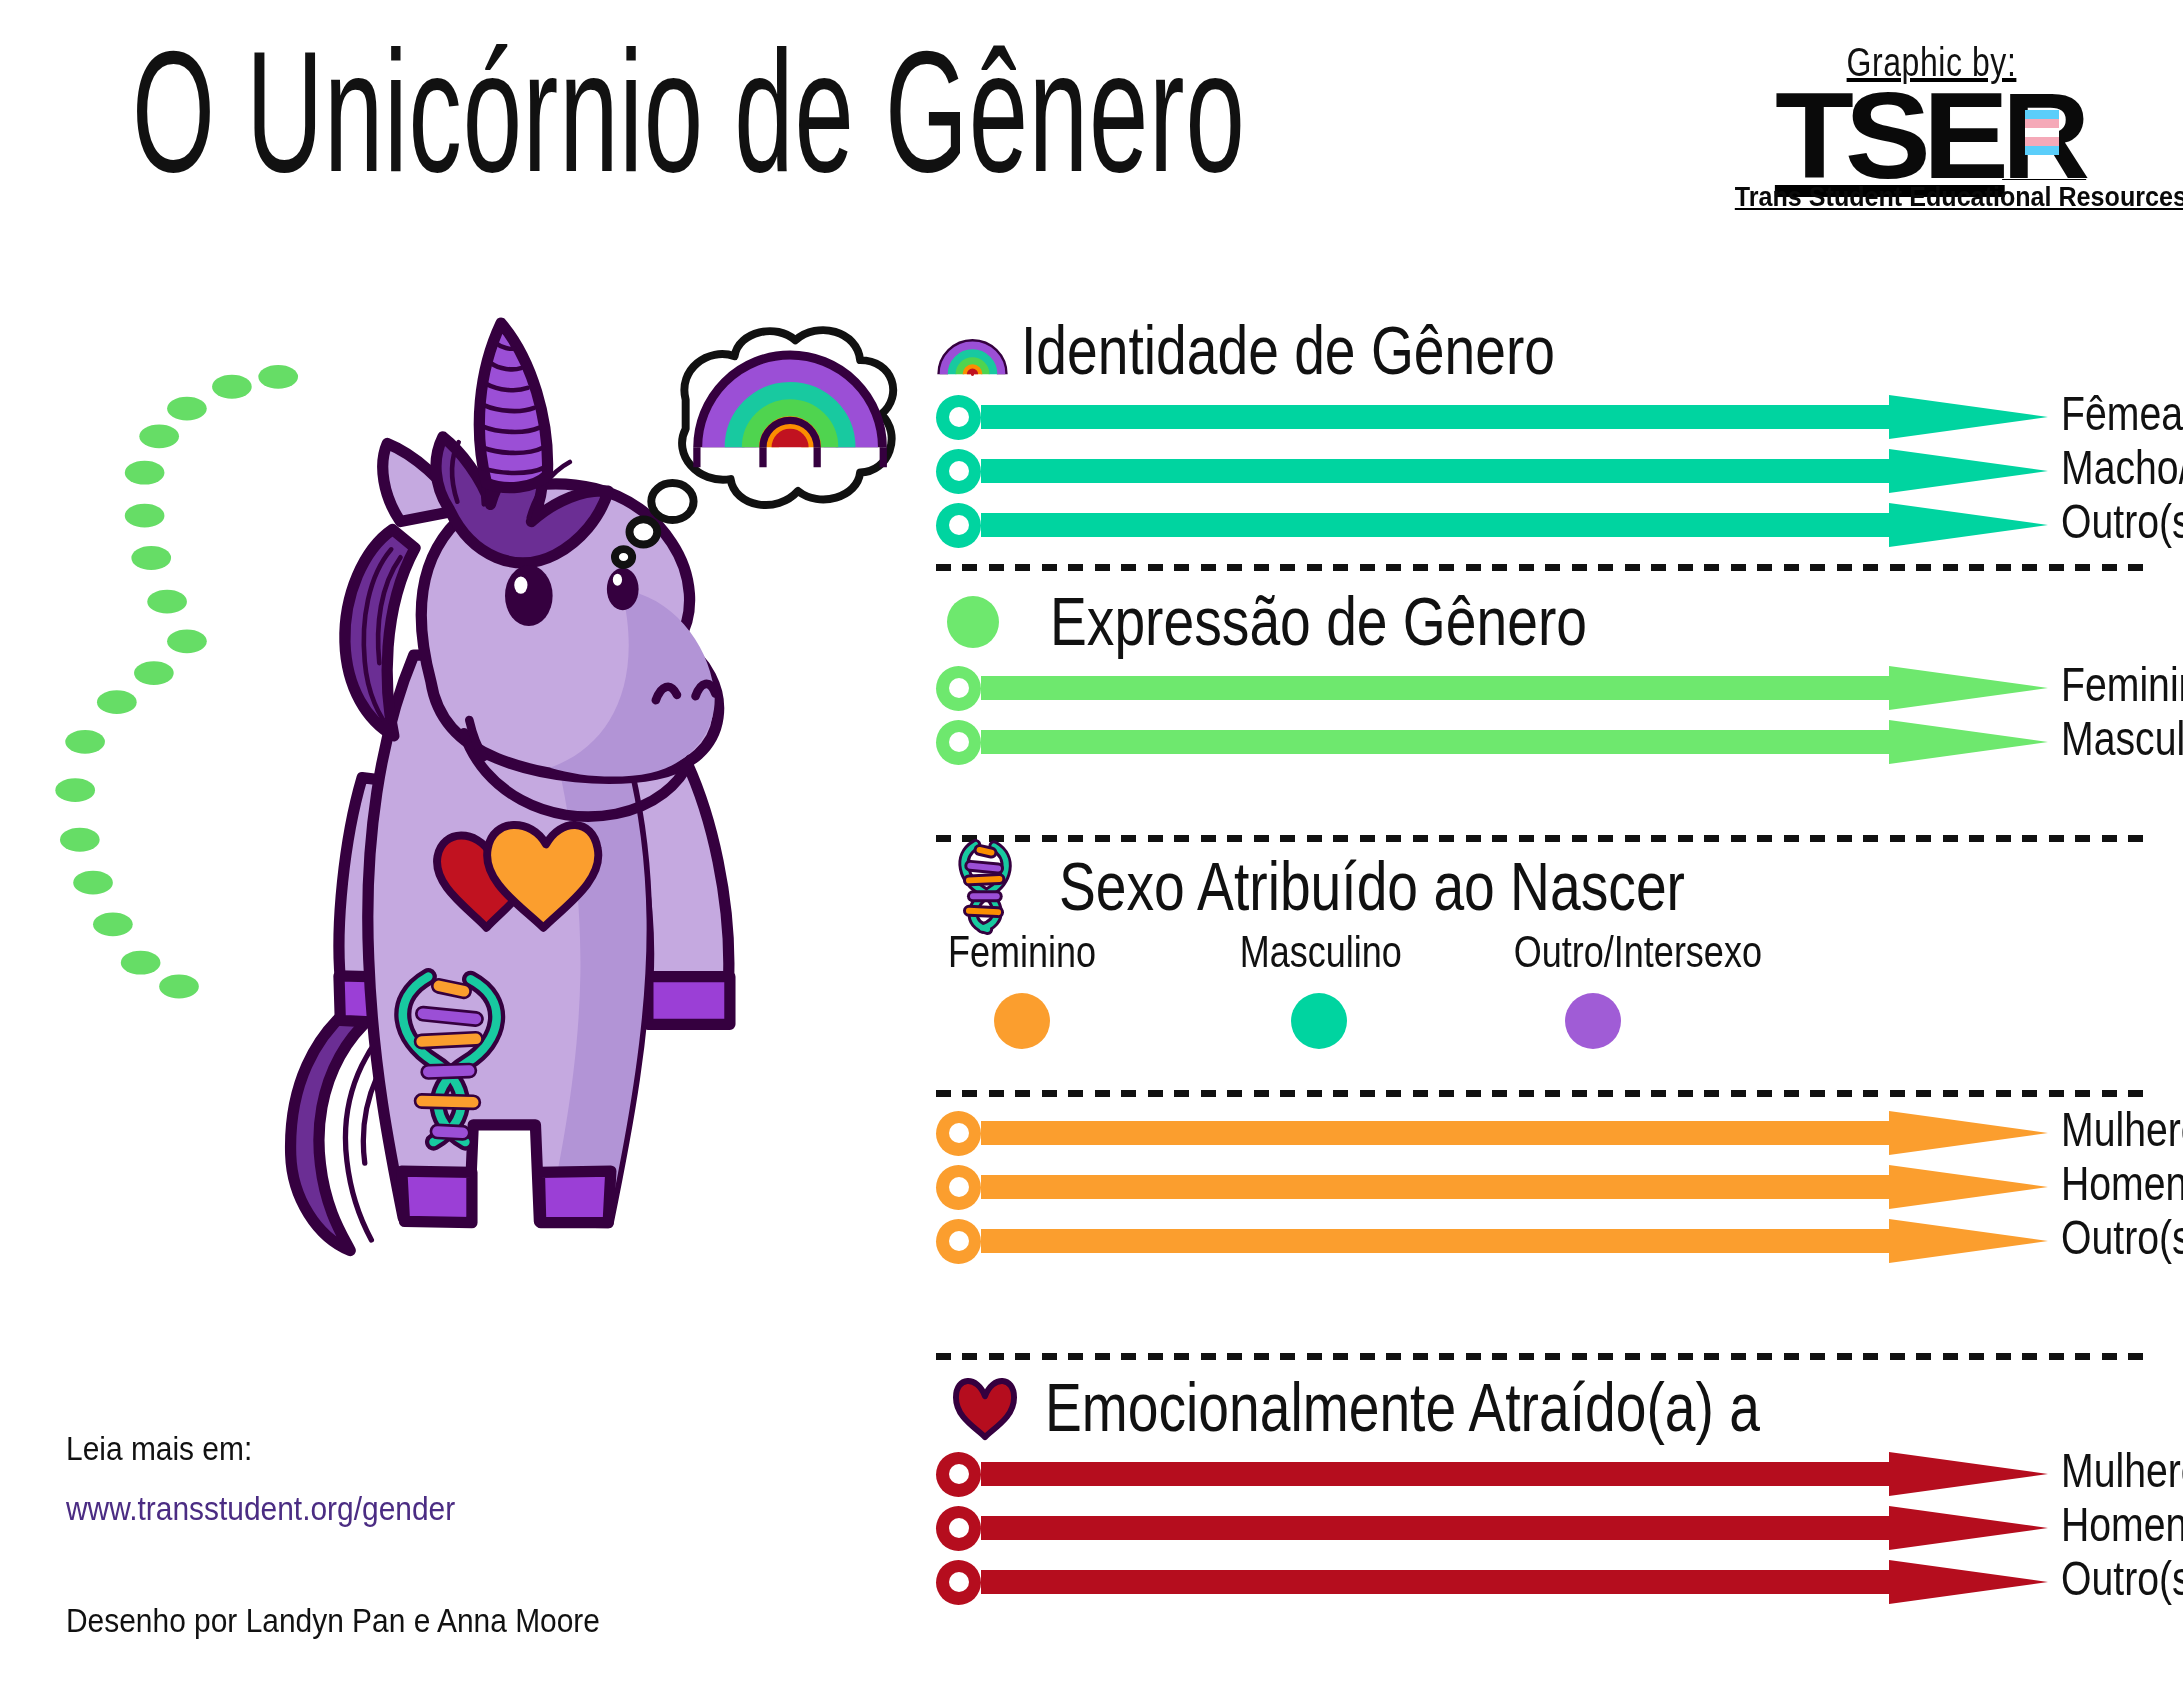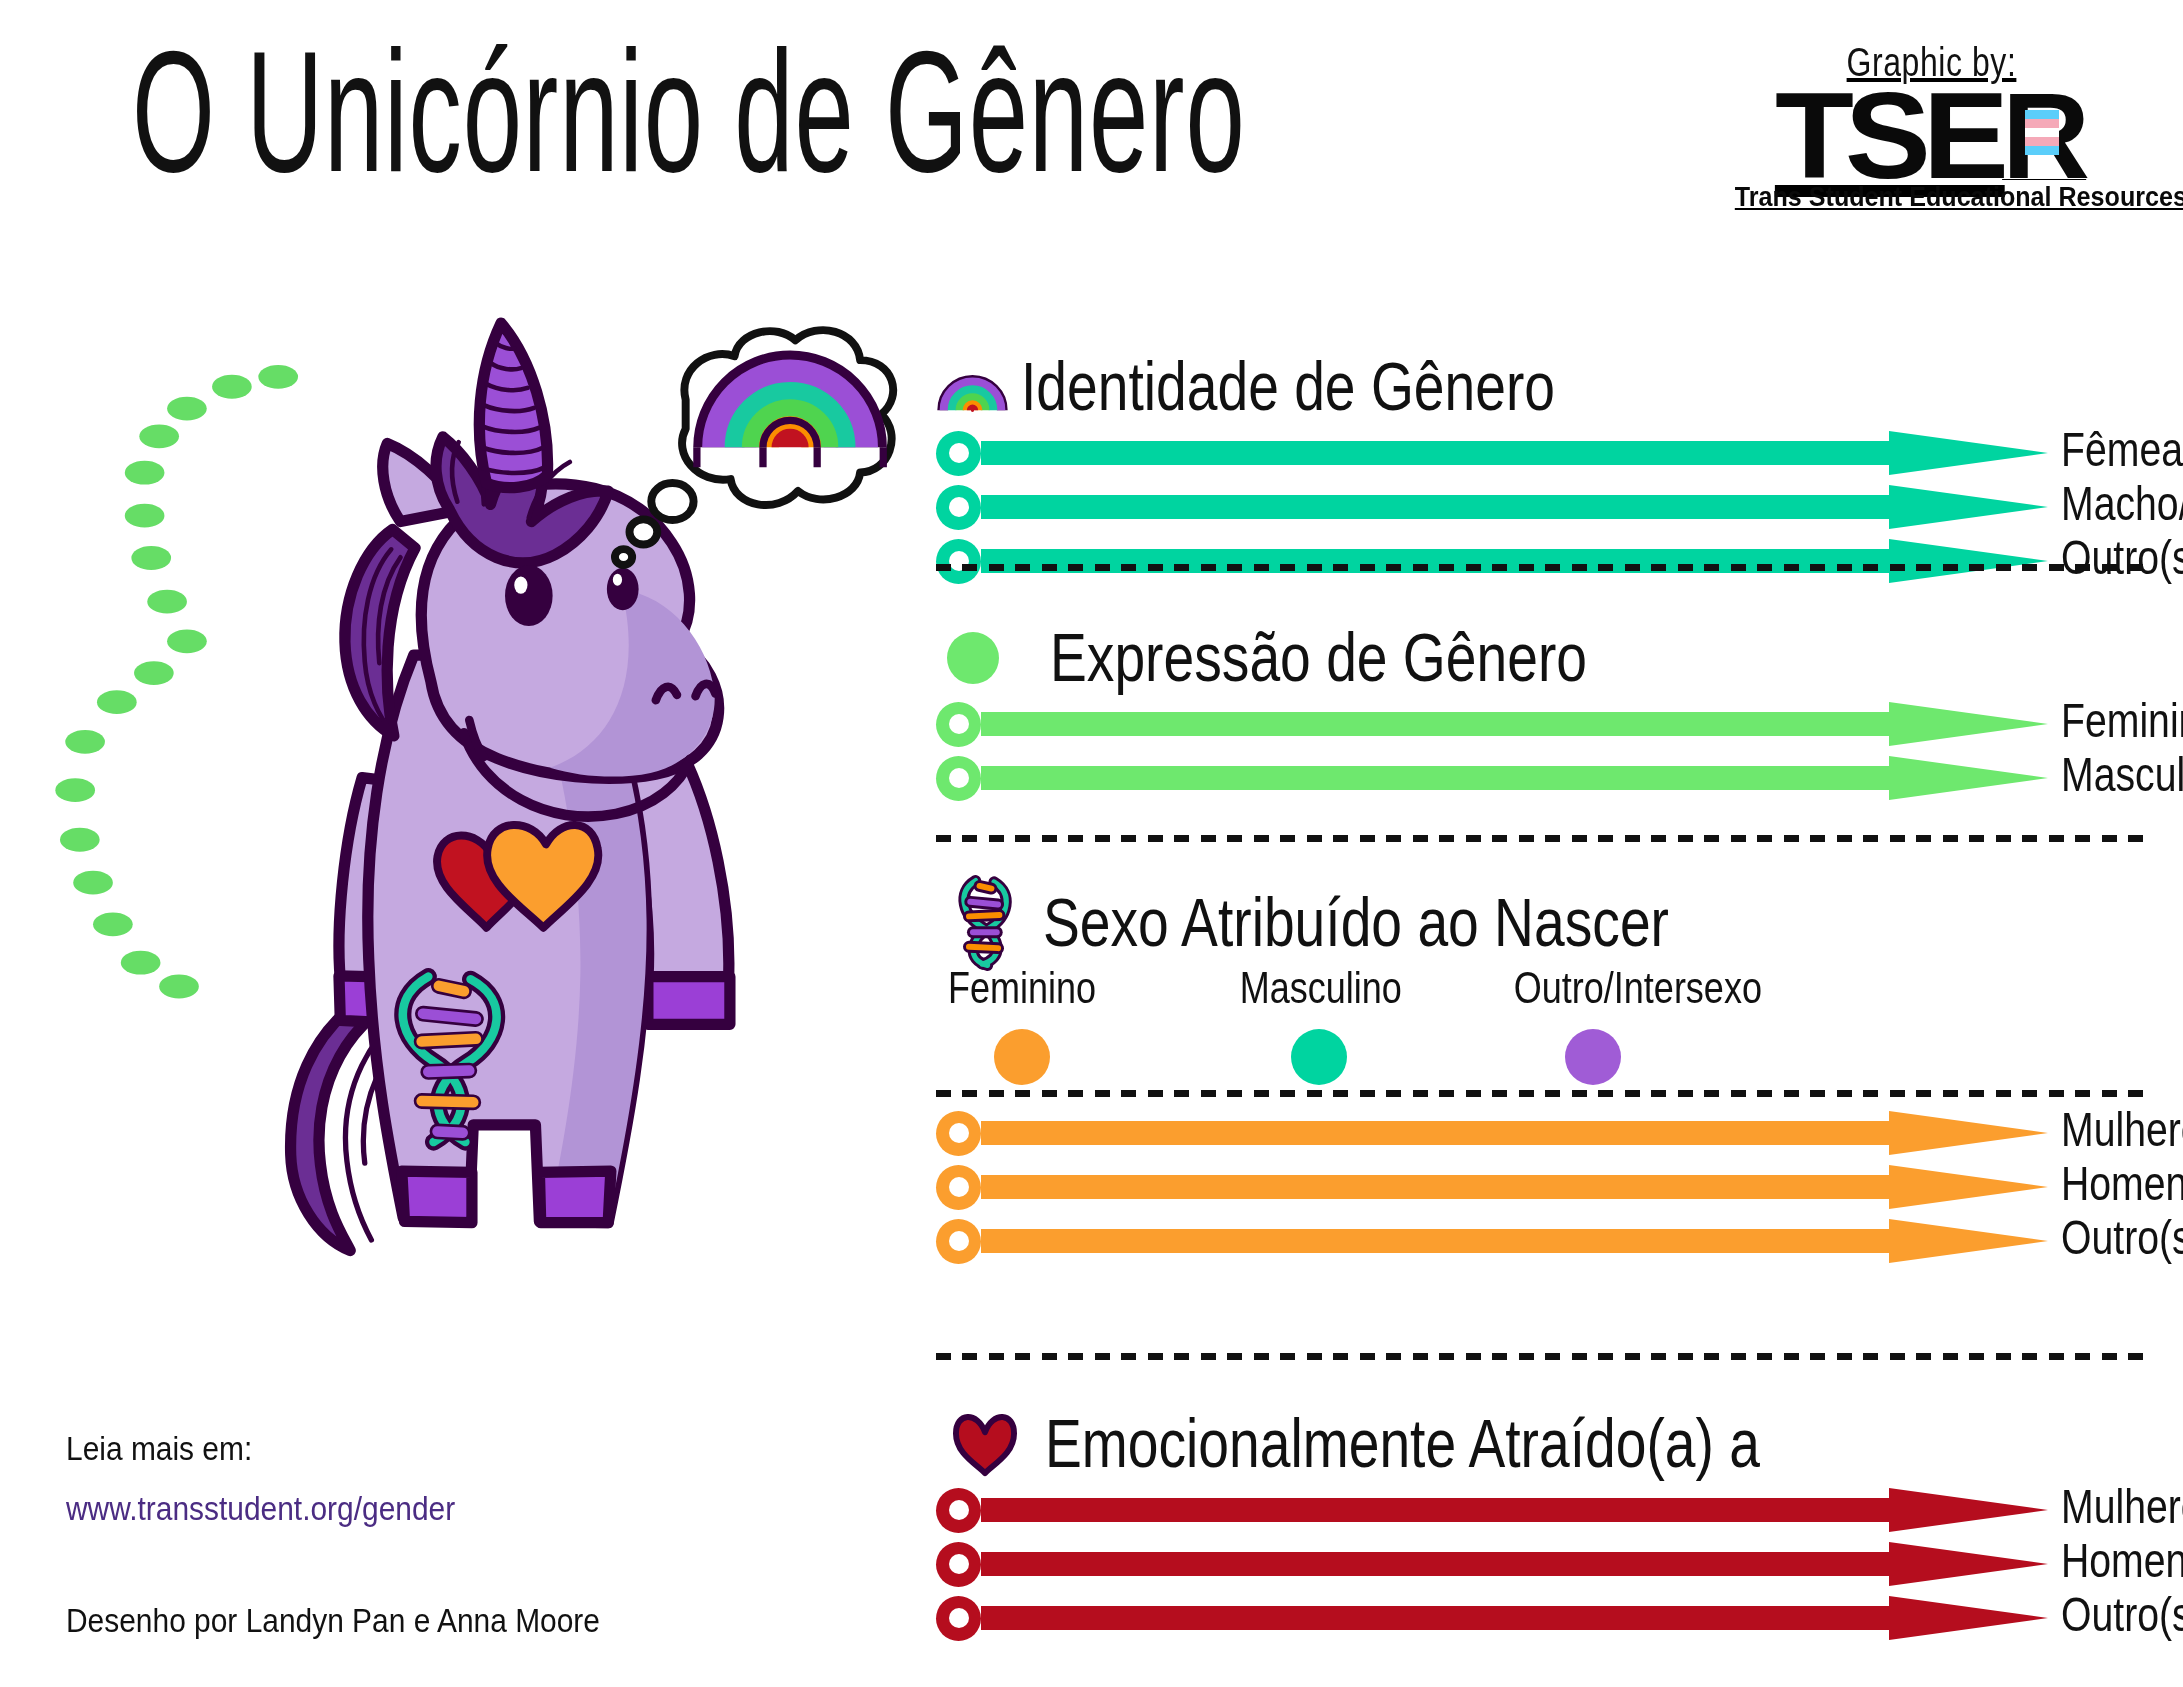--- a/index.html
+++ b/index.html
@@ -53,21 +53,21 @@
 
   
   .foot{ font-size:34px; color:#111; white-space:nowrap;
          transform:scaleX(.88); transform-origin:left top; }
   #read-more-label{ left:66px; top:1429px;}
   #read-more-url{ left:66px; top:1489px; color:#4b2c83;}
   #credit-line{ left:66px; top:1601px;}
 
   
   .section{position:absolute; left:936px; width:1211px;}
-  .sec-head{display:flex; align-items:center; height:79px;margin-top:36px;}
+  .sec-head{display:flex; align-items:center; height:79px;}
   .sec-icon{width:73px; height:66px; margin-right:12px;
             display:flex; align-items:center; justify-content:center;}
   .sec-title{
     font-size:69px; color:#111; white-space:nowrap;
     transform:scaleX(.80); transform-origin:left center;
     line-height:1;
   }
 
   
   .rows{position:relative;}
@@ -376,21 +376,21 @@
         <div class="knob" style="background:#6EE86E"></div>
         <div class="head" style="border-left:159px solid #6EE86E"></div>
         <div class="rowlabel">Masculina</div>
       </div>
     </div>
   </div>
 
   <div class="divider" style="top:835px;"></div>
 
   <div class="section" style="top:847px;">
-    <div class="sec-head" style="margin-left:13.2px;">
+    <div class="sec-head" style="margin-left:13.2px;gap:16px;">
       <div class="sec-icon">
         <svg width="57" height="90" viewBox="0 0 86 136">
           <g fill="none" stroke-linecap="round">
             <path d="M56 6 C86 24 76 60 48 76 C20 92 14 124 46 132" stroke="#35003F" stroke-width="17"></path>
             <path d="M28 4 C-2 22 10 58 38 74 C66 90 70 122 38 130" stroke="#35003F" stroke-width="17"></path>
             <path d="M56 6 C86 24 76 60 48 76 C20 92 14 124 46 132" stroke="#18C9A0" stroke-width="8"></path>
             <path d="M28 4 C-2 22 10 58 38 74 C66 90 70 122 38 130" stroke="#18C9A0" stroke-width="8"></path>
             <g stroke-width="14">
               <line x1="34" y1="12" x2="52" y2="16" stroke="#35003F" stroke-width="18"></line>
               <line x1="34" y1="12" x2="52" y2="16" stroke="#FB8E00" stroke-width="9"></line>

